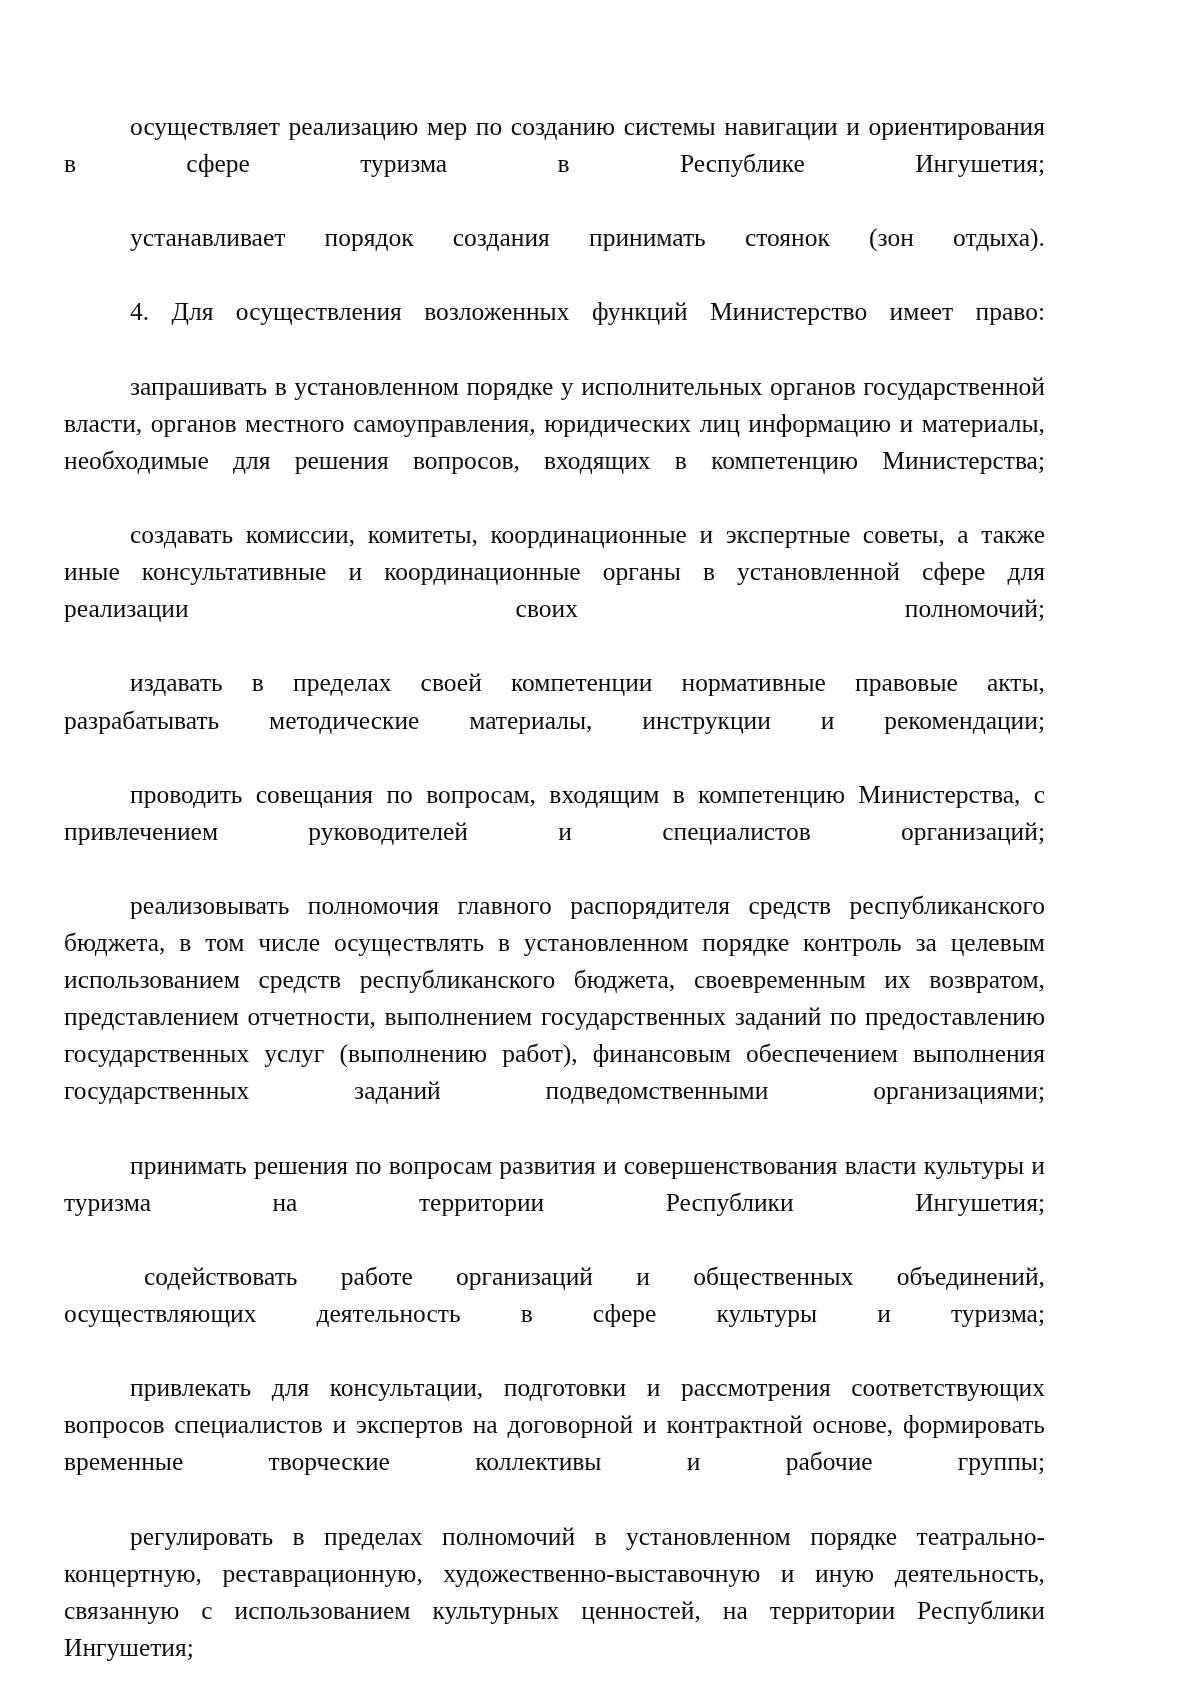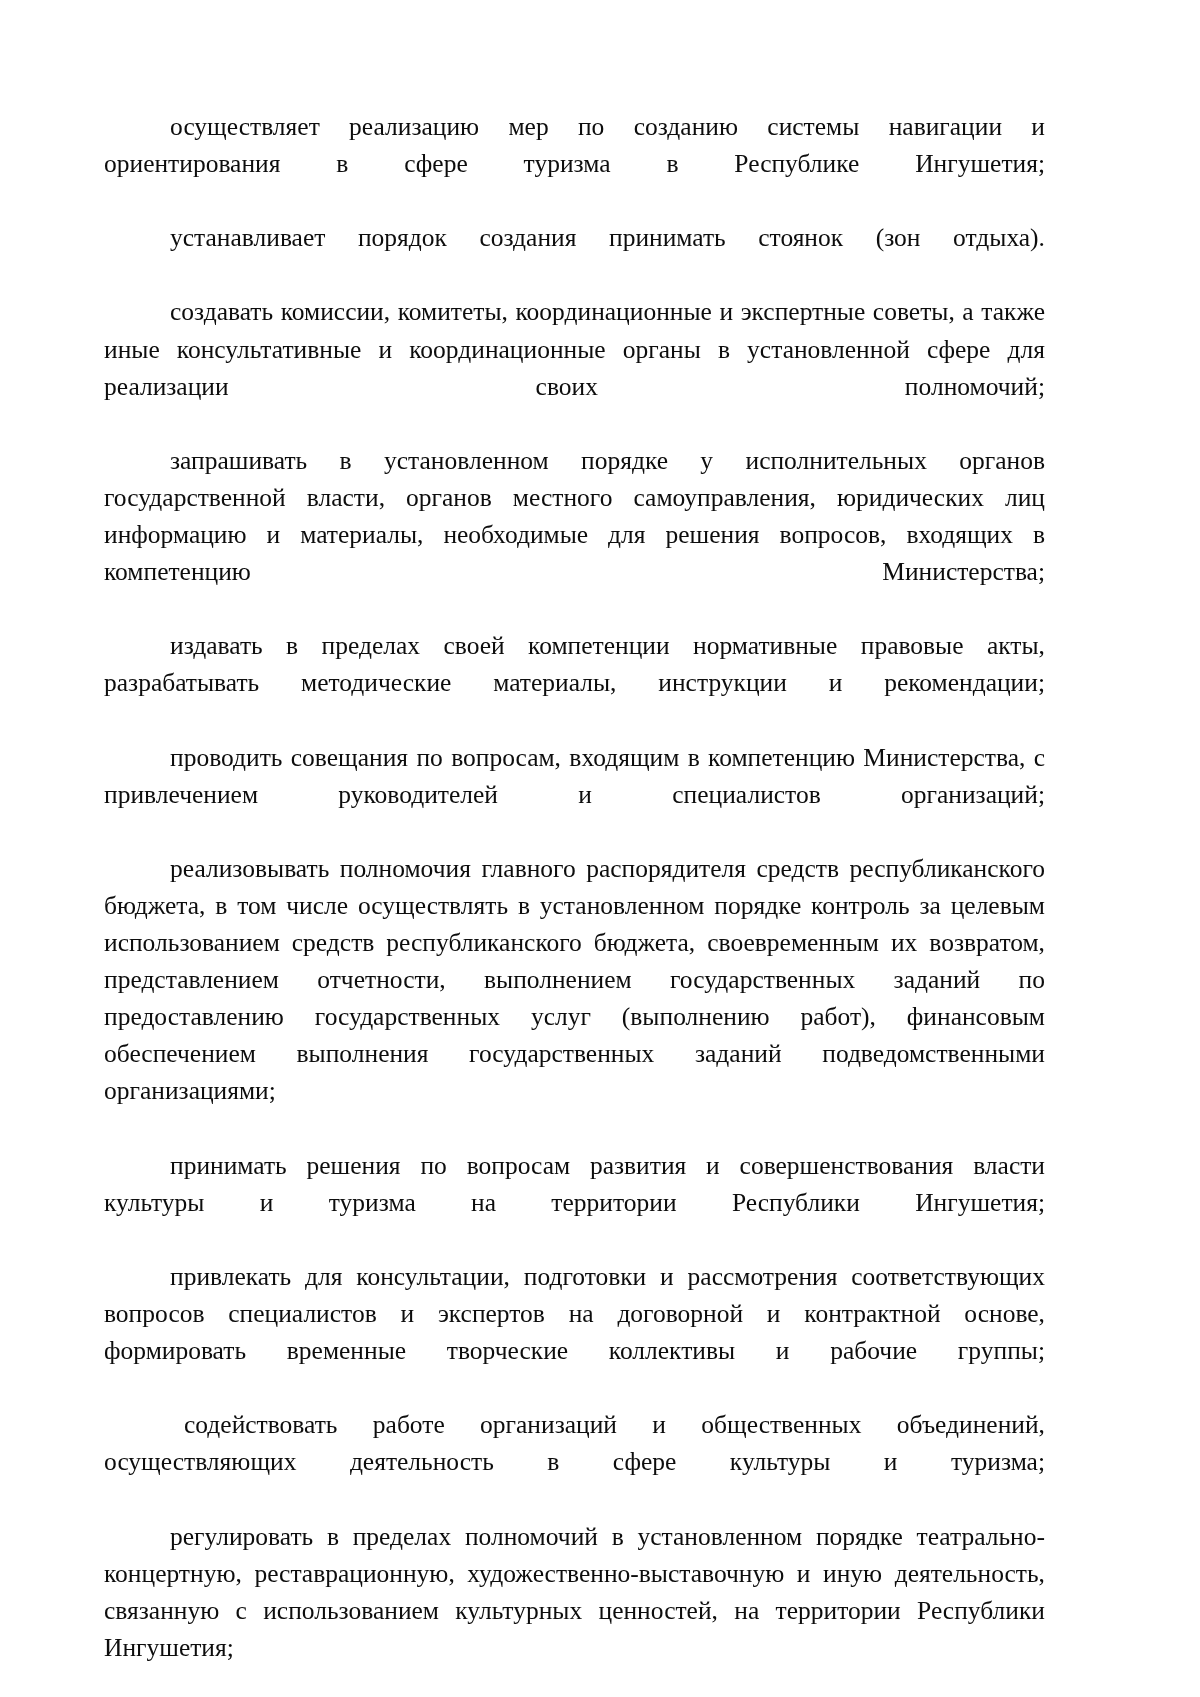--- a/index.html
+++ b/index.html
@@ -11,21 +11,21 @@
     width: 1200px;
     height: 1697px;
     font-family: "Liberation Serif", "DejaVu Serif", serif;
     color: #0d0d0d;
     overflow: hidden;
   }
   .page {
     box-sizing: border-box;
     width: 1200px;
     height: 1697px;
-    padding: 108px 155px 60px 104px;
+    padding: 108px 155px 60px 64px;
     background: #ffffff;
   }
   .doc-body {
     font-size: 25.5px;
     line-height: 1.455;
     text-align: justify;
     text-justify: inter-word;
     hyphens: none;
   }
   .para {
@@ -47,24 +47,25 @@
   }
 </style>
 </head>
 <body>
 
 <div class="page">
   <div class="doc-body">
 
     <p class="para">осуществляет реализацию мер по созданию системы навигации и ориентирования в сфере туризма в Республике Ингушетия;</p>
     <p class="para">устанавливает порядок создания принимать стоянок (зон отдыха).</p>
+    <p class="para">4. Для осуществления возложенных функций Министерство имеет право:</p>
+    <p class="para">запрашивать в установленном порядке у исполнительных органов государственной власти, органов местного самоуправления, юридических лиц информацию и материалы, необходимые для решения вопросов, входящих в компетенцию Министерства;</p>
     <p class="para">создавать комиссии, комитеты, координационные и экспертные советы, а также иные консультативные и координационные органы в установленной сфере для реализации своих полномочий;</p>
-    <p class="para">запрашивать в установленном порядке у исполнительных органов государственной власти, органов местного самоуправления, юридических лиц информацию и материалы, необходимые для решения вопросов, входящих в компетенцию Министерства;</p>
     <p class="para">издавать в пределах своей компетенции нормативные правовые акты, разрабатывать методические материалы, инструкции и рекомендации;</p>
     <p class="para">проводить совещания по вопросам, входящим в компетенцию Министерства, с привлечением руководителей и специалистов организаций;</p>
     <p class="para">реализовывать полномочия главного распорядителя средств республиканского бюджета, в том числе осуществлять в установленном порядке контроль за целевым использованием средств республиканского бюджета, своевременным их возвратом, представлением отчетности, выполнением государственных заданий по предоставлению государственных услуг (выполнению работ), финансовым обеспечением выполнения государственных заданий подведомственными организациями;</p>
     <p class="para">принимать решения по вопросам развития и совершенствования власти культуры и туризма на территории Республики Ингушетия;</p>
+    <p class="para wide-indent">содействовать работе организаций и общественных объединений, осуществляющих деятельность в сфере культуры и туризма;</p>
     <p class="para">привлекать для консультации, подготовки и рассмотрения соответствующих вопросов специалистов и экспертов на договорной и контрактной основе, формировать временные творческие коллективы и рабочие группы;</p>
-    <p class="para wide-indent">содействовать работе организаций и общественных объединений, осуществляющих деятельность в сфере культуры и туризма;</p>
     <p class="para">регулировать в пределах полномочий в установленном порядке театрально-концертную, реставрационную, художественно-выставочную и иную деятельность, связанную с использованием культурных ценностей, на территории Республики Ингушетия;</p>
 
   </div>
 </div>
 
 </body></html>

